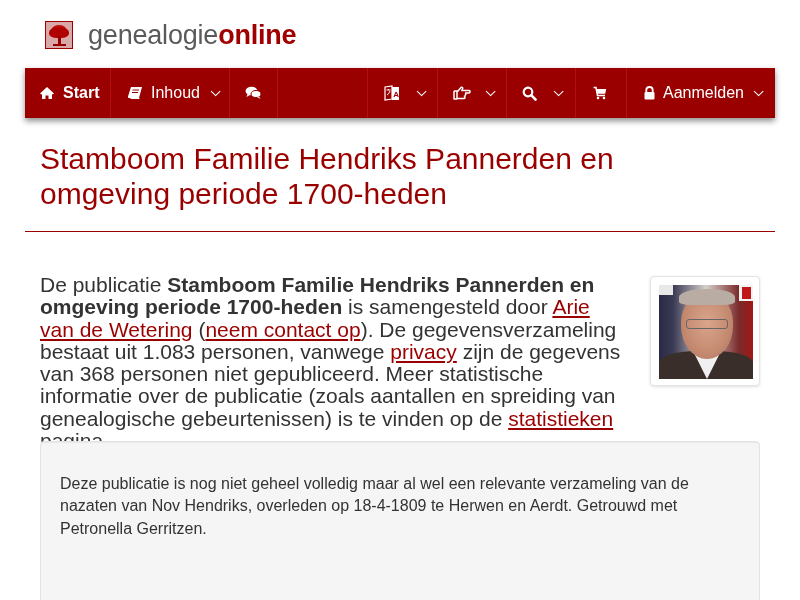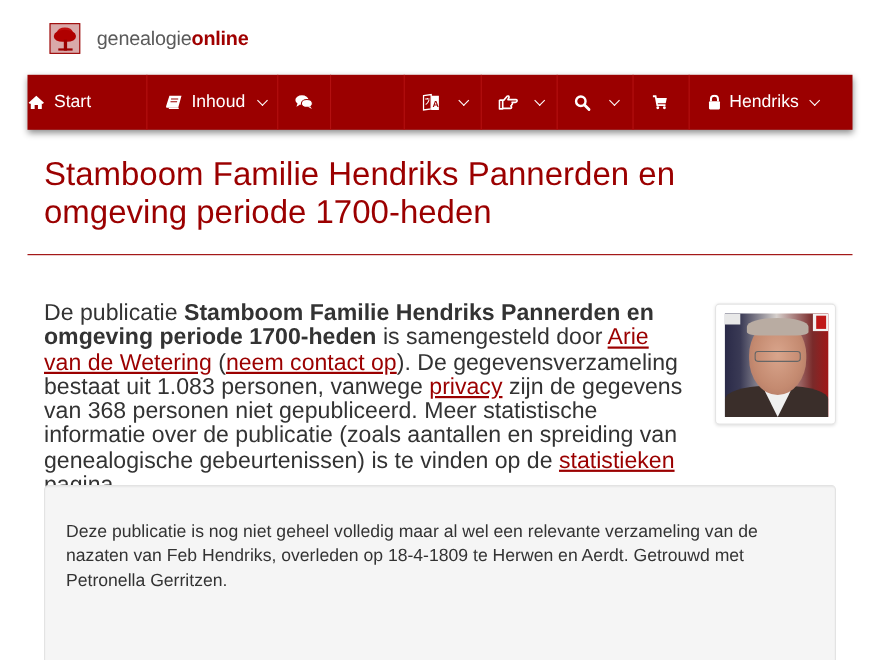--- a/index.html
+++ b/index.html
@@ -6,21 +6,21 @@
   html, body { width: 800px; height: 600px; overflow: hidden; background: #ffffff; }
   body { font-family: "Liberation Sans", sans-serif; color: #333333; position: relative; }
 
   
   .logo { position: absolute; left: 45px; top: 19px; height: 32px; display: flex; align-items: center; text-decoration: none; }
   .logo-mark { width: 28px; height: 28px; border: 1px solid #9b0000; background: #d9a9a9; position: relative; overflow: hidden; }
   .logo-mark .crown { position: absolute; left: 3px; top: 5px; width: 20px; height: 11px; background: #b00000; border-radius: 50% 50% 40% 40%; }
   .logo-mark .crown2 { position: absolute; left: 6px; top: 3px; width: 14px; height: 8px; background: #c01010; border-radius: 50%; }
   .logo-mark .trunk { position: absolute; left: 12px; top: 14px; width: 3px; height: 10px; background: #9b0000; }
   .logo-mark .ground { position: absolute; left: 7px; top: 22px; width: 13px; height: 2px; background: #9b0000; }
-  .logo-text { margin-left: 15px; font-size: 18px; line-height: 32px; color: #5a5a5a; letter-spacing: -0.2px; }
+  .logo-text { margin-left: 15px; font-size: 27px; line-height: 32px; color: #5a5a5a; letter-spacing: -0.2px; }
   .logo-text b { color: #a00000; font-weight: bold; }
 
   
   .navbar { position: absolute; left: 25px; top: 68px; width: 750px; height: 50px; background: #9b0000;
             box-shadow: 0 3px 6px rgba(0,0,0,0.45); display: flex; }
   .nav-item { height: 50px; display: flex; align-items: center; color: #ffffff; font-size: 16px;
               border-right: 1px solid #b41010; cursor: pointer; }
   .nav-item .ic { display: inline-flex; align-items: center; justify-content: center; }
   .nav-item .lbl { margin-left: 8px; }
   .nav-item .chev { margin-left: 10px; display: inline-block; width: 7px; height: 7px;
@@ -70,21 +70,21 @@
   <span class="logo-mark">
     <span class="crown2"></span>
       <span class="crown"></span>
       <span class="trunk"></span>
       <span class="ground"></span>
   </span>
   <span class="logo-text"><span>genealogie</span><b>online</b></span>
 </a>
 
 <nav class="navbar">
-  <div class="nav-item" style="width:109px;">
+  <div class="nav-item" style="width:86px;padding-left:14px;font-weight:bold;">
     <span class="ic">
       <svg width="16" height="14" viewBox="0 0 16 14">
           <path d="M8 1 L1 7.5 L2.3 8.6 L3 8 V13 H6.5 V9.5 H9.5 V13 H13 V8 L13.7 8.6 L15 7.5 Z" fill="#fff"></path>
         </svg>
     </span>
     <span class="lbl">Start</span>
   </div>
   <div class="nav-item" style="width:119px;padding-left:16px;">
     <span class="ic">
       <svg width="16" height="14" viewBox="0 0 16 14">
@@ -145,21 +145,21 @@
         </svg>
     </span>
   </div>
   <div class="nav-item last" style="width:148px;padding-left:17px;">
     <span class="ic">
       <svg width="11" height="14" viewBox="0 0 11 14">
           <path d="M2.3 6 V4 Q2.3 1 5.5 1 Q8.7 1 8.7 4 V6" fill="none" stroke="#fff" stroke-width="1.8"></path>
           <rect x="0.5" y="6" width="10" height="7.5" rx="1" fill="#fff"></rect>
         </svg>
     </span>
-    <span class="lbl">Hendriks</span>
+    <span class="lbl">Aanmelden</span>
     <span class="chev" style="margin-left:9px;"></span>
   </div>
 </nav>
 
 <h1 class="page-title">Stamboom Familie Hendriks Pannerden en omgeving periode 1700-heden</h1>
 <div class="title-rule"></div>
 
 <p class="intro"><span>De publicatie </span><b>Stamboom Familie Hendriks Pannerden en omgeving periode 1700-heden</b><span> is samengesteld door </span><a>Arie van de Wetering</a><span> (</span><a>neem contact op</a><span>). De gegevensverzameling bestaat uit 1.083 personen, vanwege </span><a>privacy</a><span> zijn de gegevens van 368 personen niet gepubliceerd. Meer statistische informatie over de publicatie (zoals aantallen en spreiding van genealogische gebeurtenissen) is te vinden op de </span><a>statistieken</a><span> pagina.</span></p>
 
 <div class="portrait-frame">
@@ -168,14 +168,14 @@
       <div class="sign-tr"></div>
     <div class="body"></div>
     <div class="collar"></div>
     <div class="face"></div>
     <div class="hair"></div>
     <div class="glasses"></div>
   </div>
 </div>
 
 <div class="well">
-  <p class="p1">Deze publicatie is nog niet geheel volledig maar al wel een relevante verzameling van de nazaten van Feb Hendriks, overleden op 18-4-1809 te Herwen en Aerdt. Getrouwd met Petronella Gerritzen.</p>
+  <p class="p1">Deze publicatie is nog niet geheel volledig maar al wel een relevante verzameling van de nazaten van Nov Hendriks, overleden op 18-4-1809 te Herwen en Aerdt. Getrouwd met Petronella Gerritzen.</p>
 </div>
 
 </body></html>

